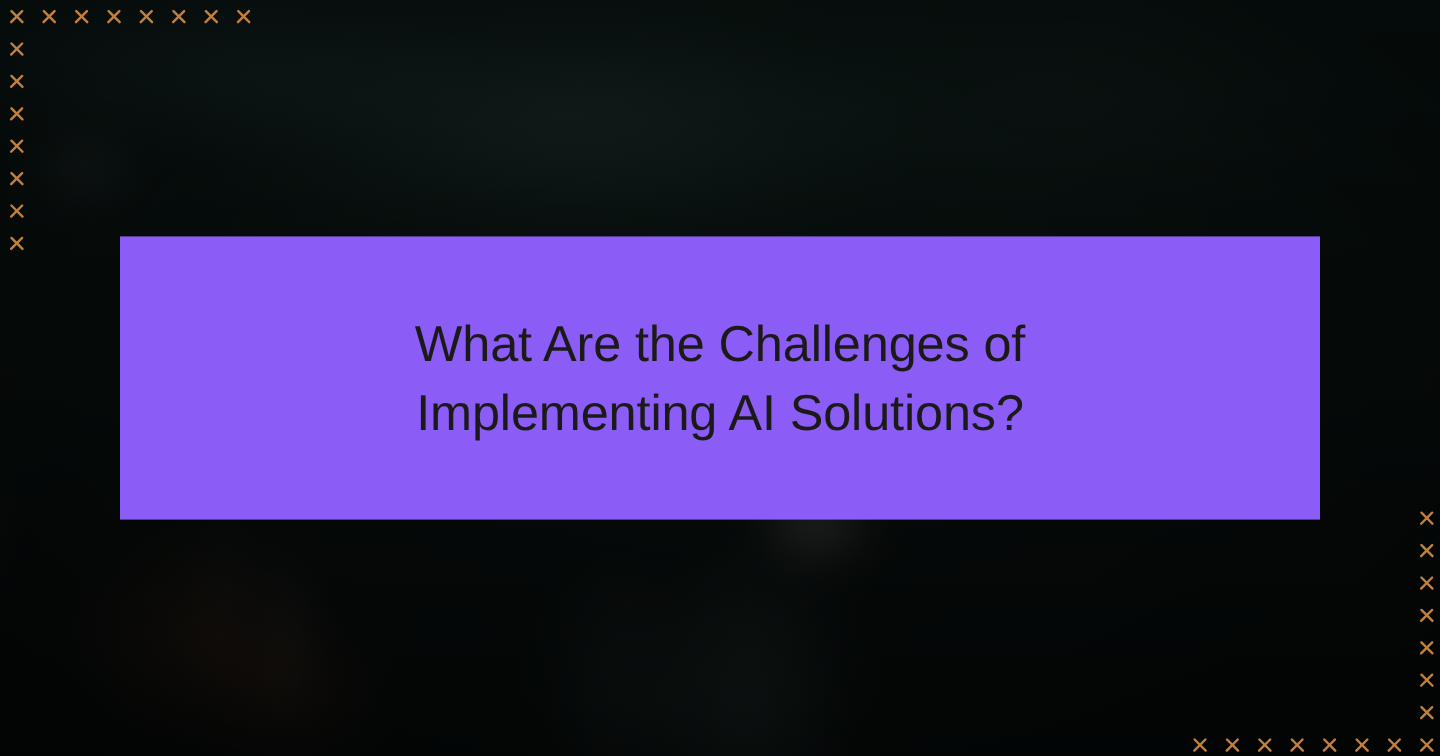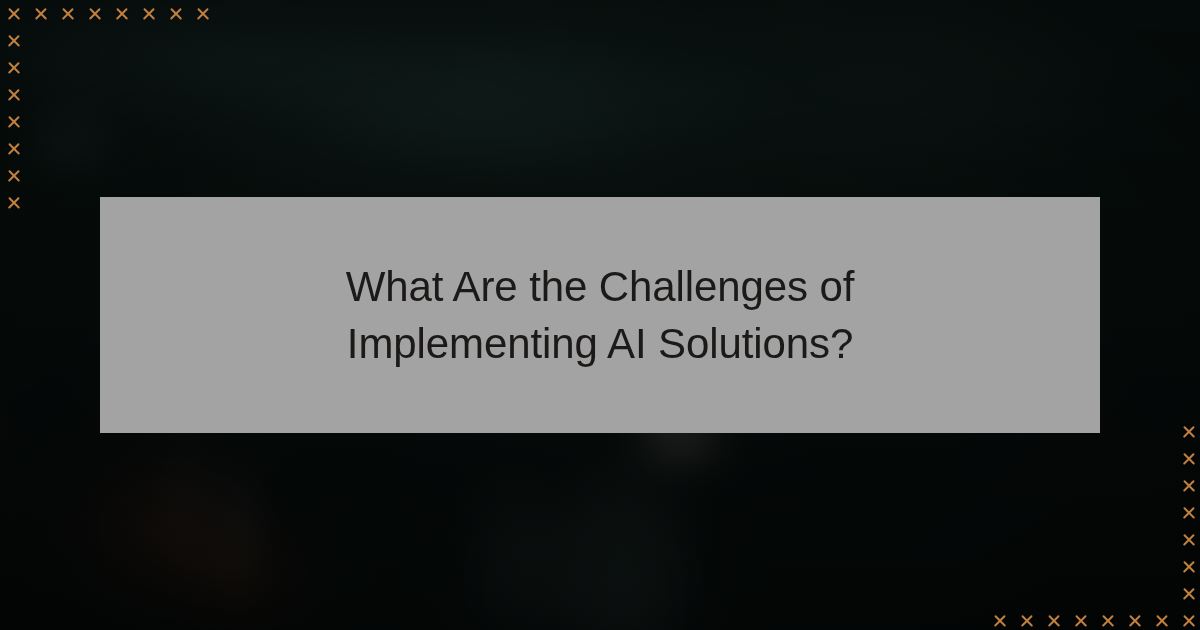--- a/index.html
+++ b/index.html
@@ -91,21 +91,21 @@
   .x-grid-tl { top: -0px; left: -0px; }
   .x-grid-br { bottom: -4px; right: -2px; }
 
   
   .title-card {
     position: absolute;
     left: 100px;
     top: 197px;
     width: 1000px;
     height: 236px;
-    background: #a3a3a3;
+    background: #8b5cf6;
     display: flex;
     align-items: center;
     justify-content: center;
     box-sizing: border-box;
     padding: 0 28px;
   }
   .title-text {
     font-family: "Liberation Sans", sans-serif;
     font-size: 42px;
     font-weight: 400;

